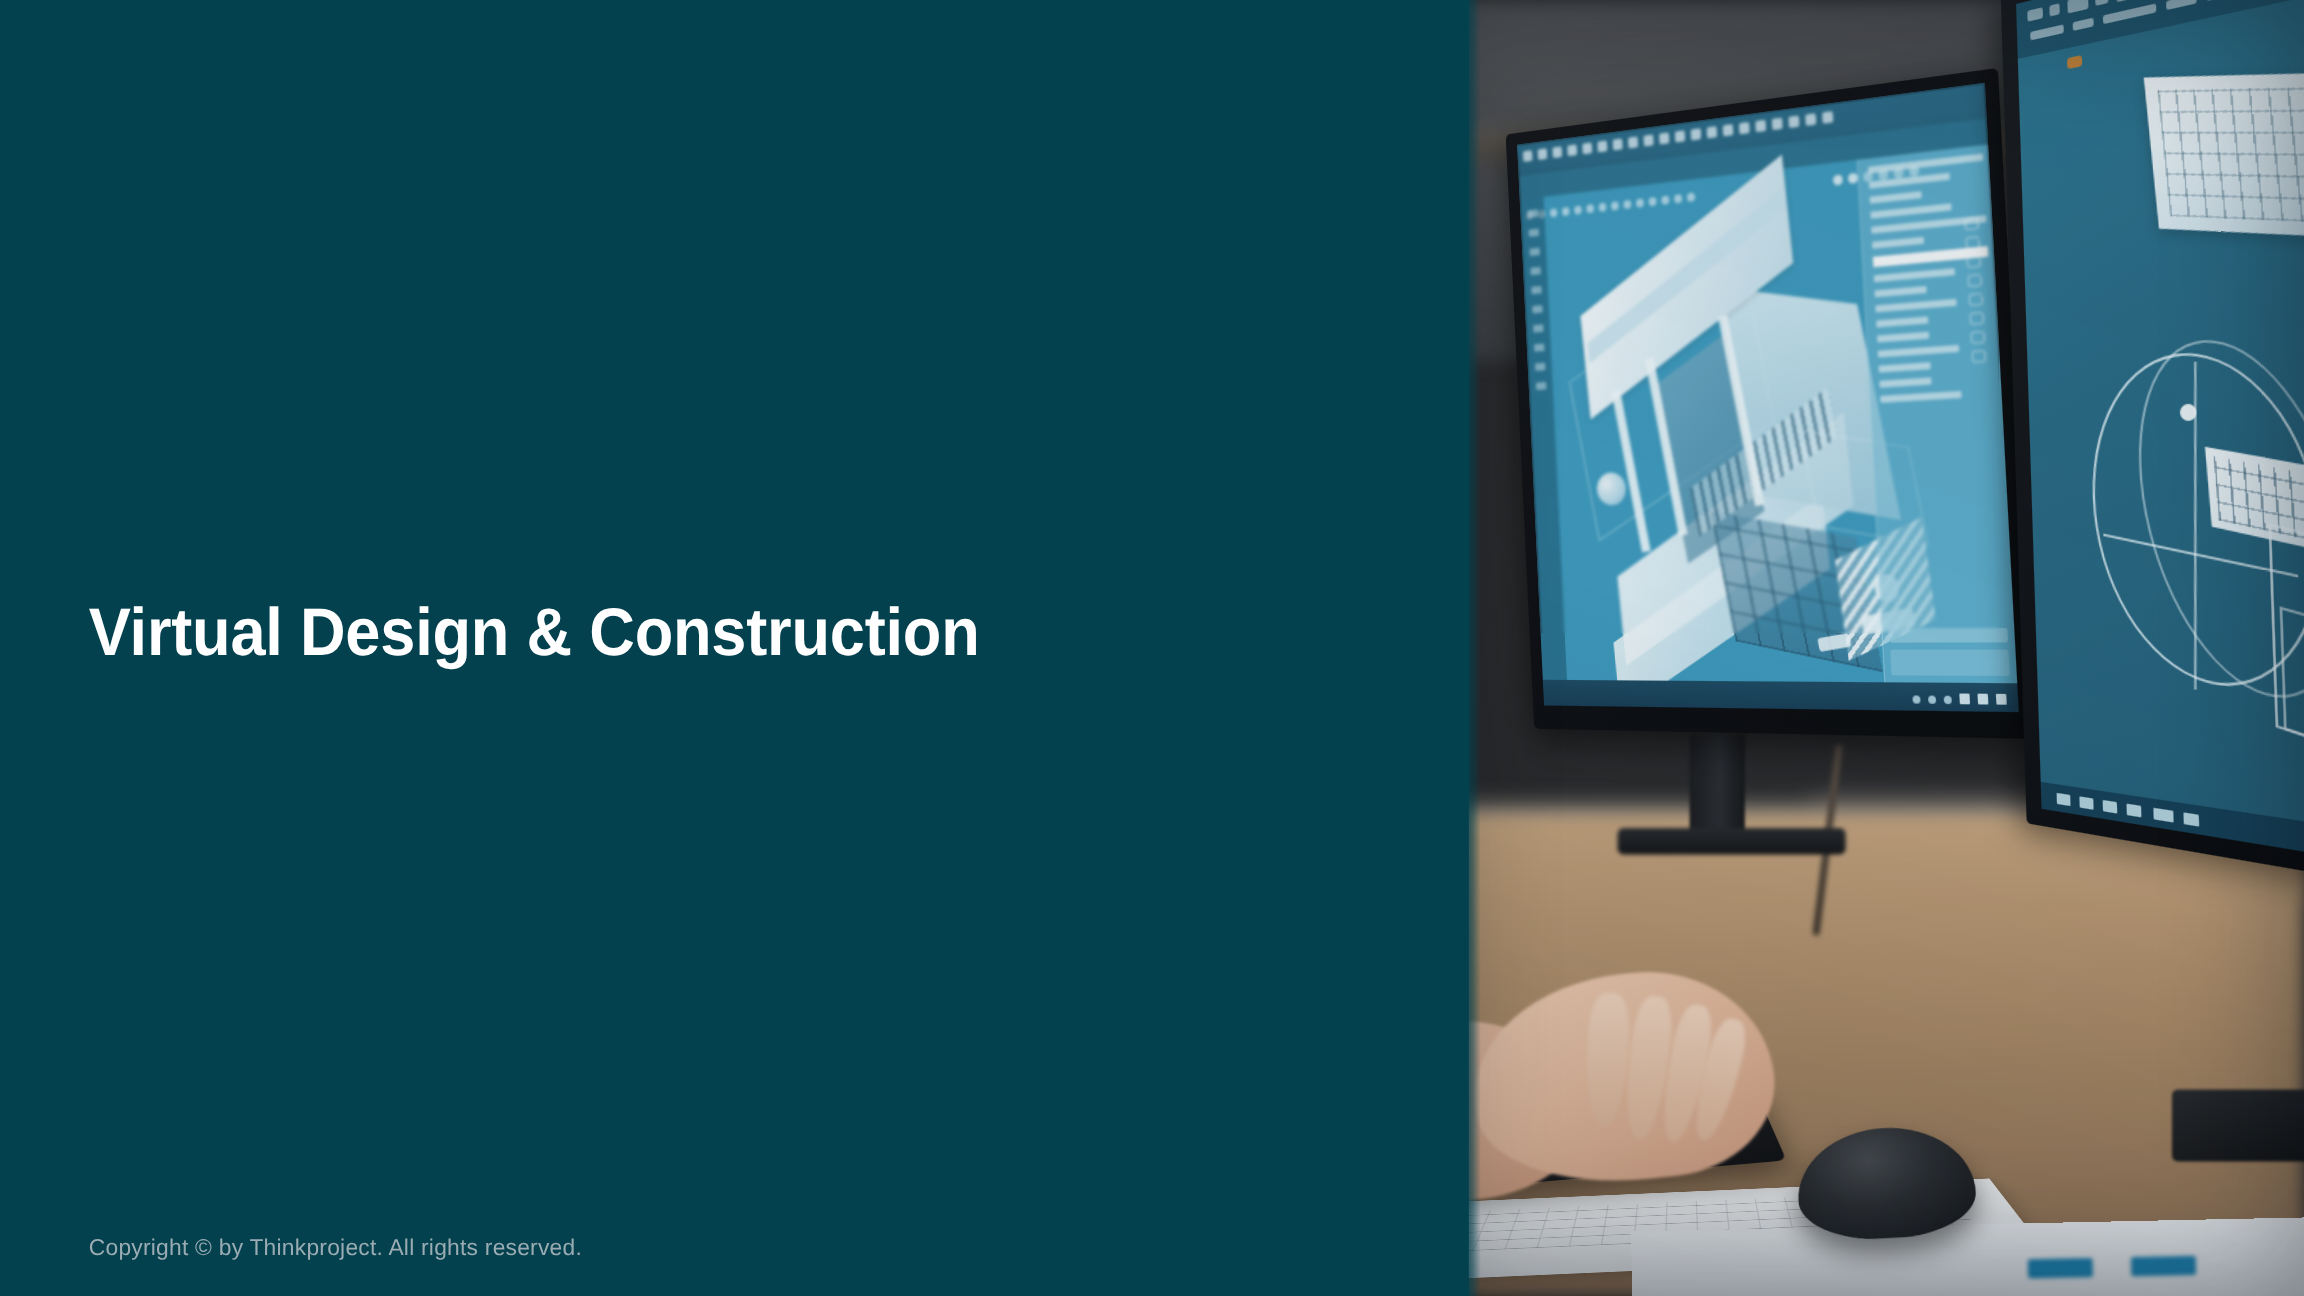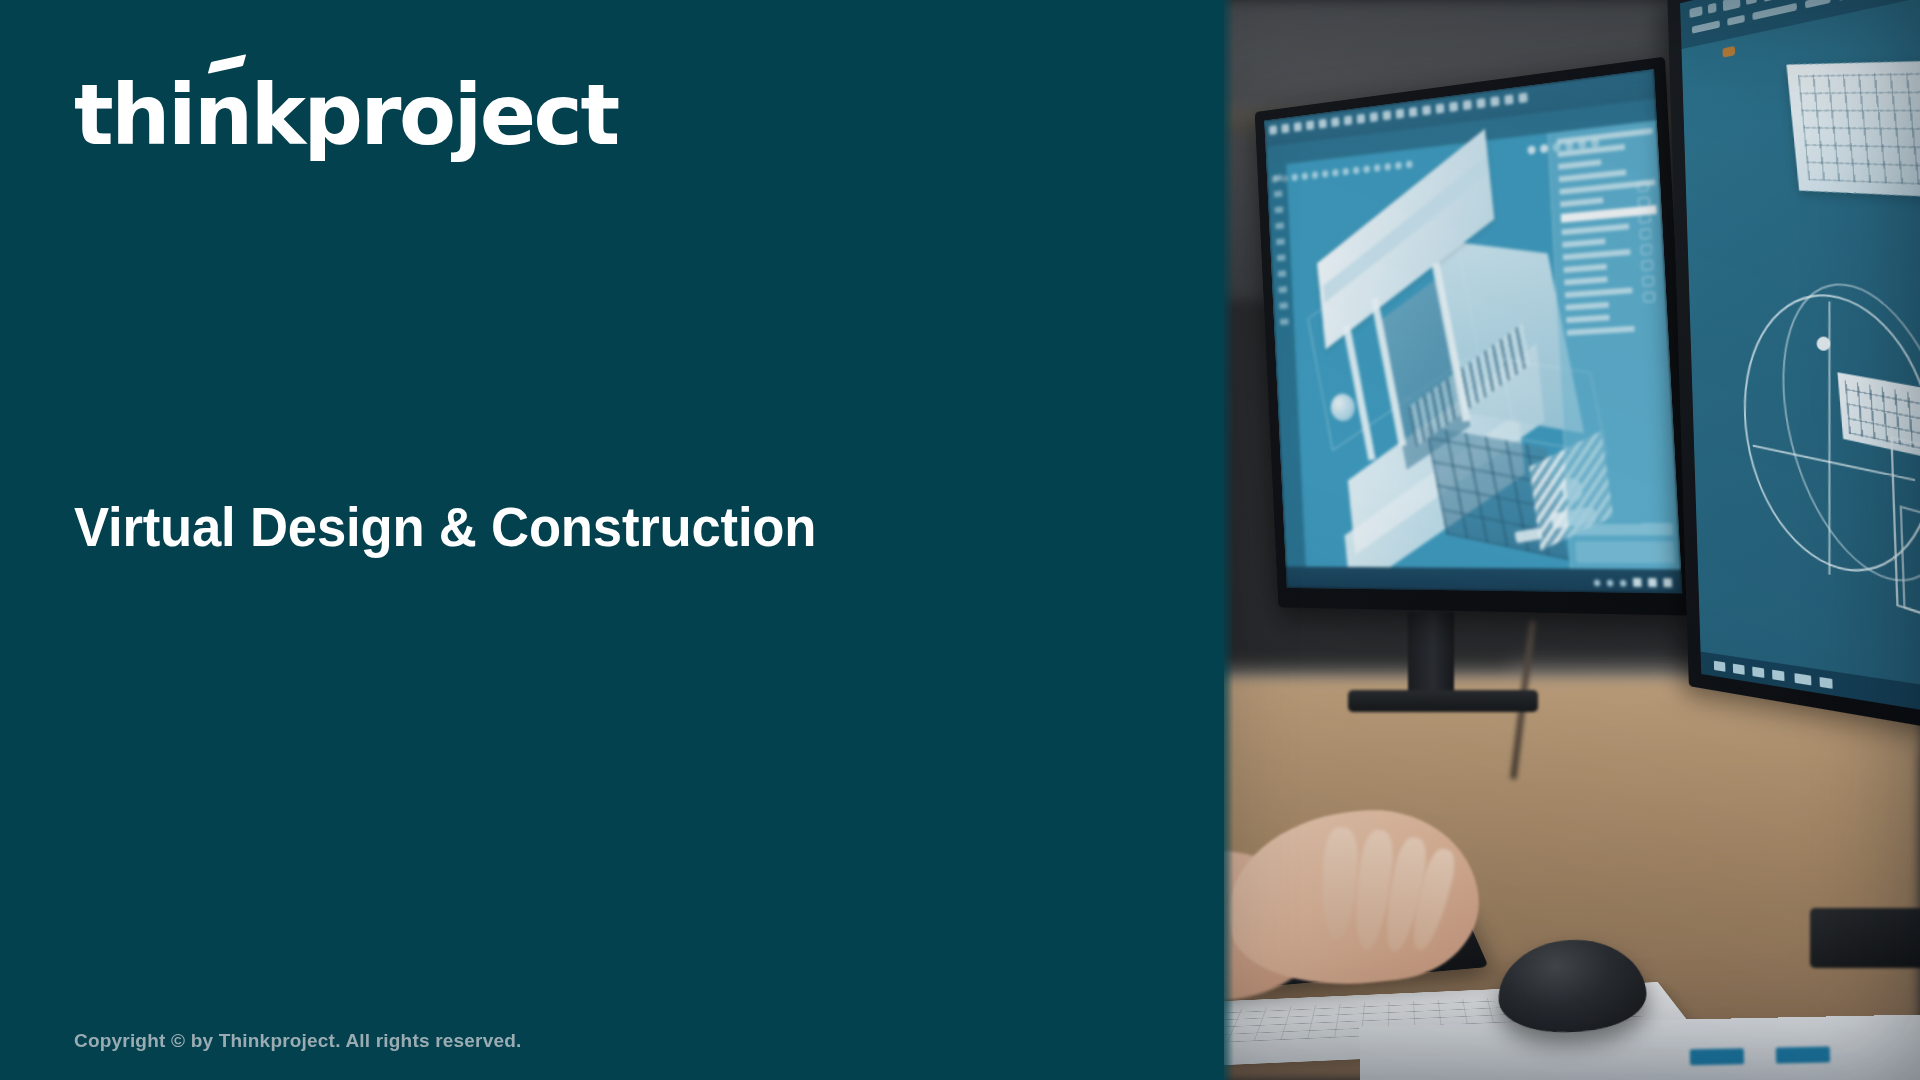--- a/index.html
+++ b/index.html
@@ -81,21 +81,21 @@
     transform-origin:left center;
     font-family:"Liberation Sans", sans-serif;
   }
 
   
   #footer {
     position:absolute;
     left:74px; top:1030px;
     z-index:50;
     font-size:19px;
-    font-weight:700;
+    font-weight:400;
     color:#9aacb2;
     letter-spacing:0.2px;
     white-space:nowrap;
   }
 
   
   #photo {
     position:absolute;
     left:1180px; top:0;
     width:740px; height:1080px;
@@ -776,22 +776,18 @@
 
     <div id="tablet-corner"></div>
 
     <div id="photo-soften"></div>
     <div id="photo-vignette"></div>
   </div>
 
   <div id="left-panel"></div>
   <div id="panel-feather"></div>
 
-  <div id="logo">
-    <div id="logo-text">thinkproject</div>
-    <div id="logo-accent"></div>
-  </div>
 
   <h1 id="headline">Virtual Design &amp; Construction</h1>
 
   <div id="footer">Copyright © by Thinkproject. All rights reserved.</div>
 
 </div>
 
 </body></html>

